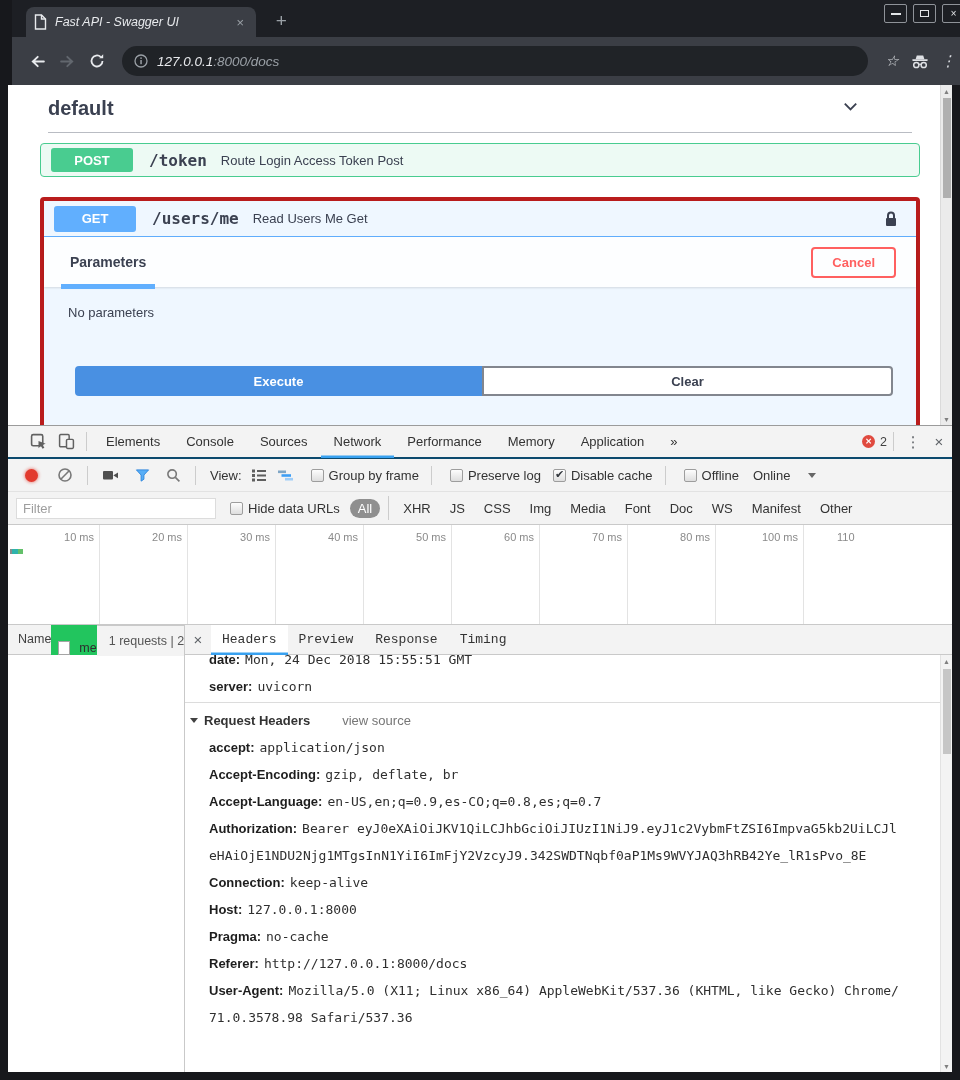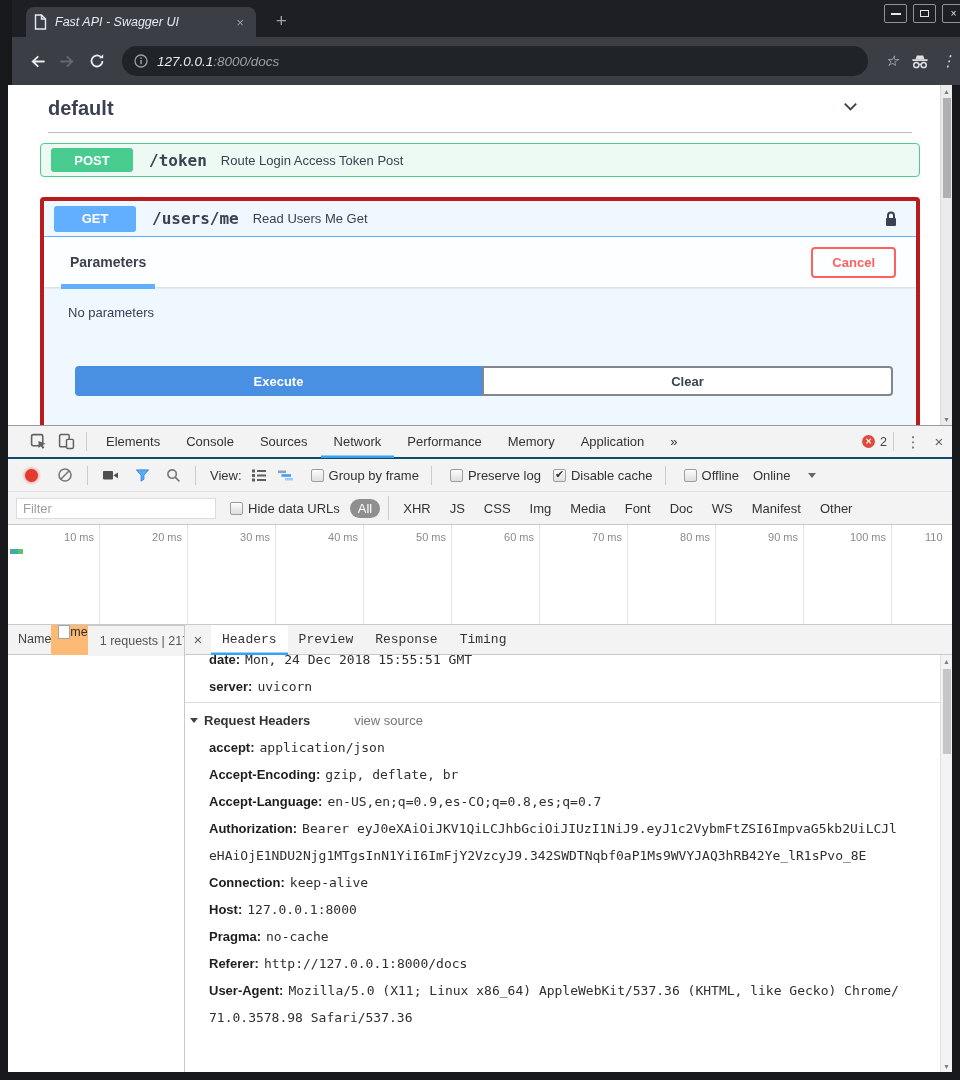--- a/index.html
+++ b/index.html
@@ -112,21 +112,21 @@
           text-align:right; padding:6px 5px 0 0; }
   .tick:first-child { width:92px; }
   .tick:last-of-type { text-align:left; padding-left:33px; border-right:none; }
   .wf-bar { position:absolute; left:2px; top:24px; width:13px; height:5px;
             background:linear-gradient(90deg,#8a8a8a 0 2px,#2fb3ac 2px 8px,#63c06a 8px 13px); }
 
   .dt-main { display:flex; height:447px; }
   .dt-names { width:177px; border-right:1px solid #c9c9c9; display:flex; flex-direction:row; background:#fff; }
   .names-head { height:30px; line-height:29px; background:#f3f3f3; border-bottom:1px solid #c9c9c9;
                 padding-left:10px; font-size:12.5px; color:#404040; }
-  .req-row { height:30px; background:#fdba74; display:flex; align-items:flex-start; padding-left:7px; }
+  .req-row { height:30px; background:#22c55e; display:flex; align-items:flex-end; padding-left:7px; gap:9px; }
   .file-ic { width:12px; height:14px; background:#fff; border:1px solid #a5a5a5; }
   .req-name { font-size:12.5px; color:#2e2e2e; }
   .names-fill { flex:1; }
   .names-foot { height:31px; line-height:30px; background:#f3f3f3; border-top:1px solid #c9c9c9;
                 padding-left:12px; font-size:12.5px; color:#555; white-space:nowrap; overflow:hidden; }
 
   .dt-details { flex:1; display:flex; flex-direction:column; overflow:hidden; position:relative; }
   .det-tabs { height:30px; background:#f3f3f3; border-bottom:1px solid #c9c9c9; display:flex; align-items:center; }
   .det-close { width:26px; text-align:center; font-size:15px; color:#5f6368; }
   .det-tab { padding:0 11px; height:30px; line-height:30px; color:#333;font-family:Liberation Mono, monospace; }
@@ -136,21 +136,21 @@
               font-family:"DejaVu Sans Mono", monospace; font-size:13px; color:#2f2f2f; }
   .hname { font-family:"Liberation Sans", sans-serif; font-weight:bold; color:#1e1e1e; font-size:13px; }
   .hname::after { content:":"; }
   .hval { margin-left:5px; }
   .resp-list { margin-top:-9px; }
   .sec-divider { border-top:1px solid #dcdcdc; margin:2px 0 4px; }
   .sec-title { line-height:27px; display:flex; align-items:center; padding-left:5px; }
   .tri-down { width:0; height:0; border-left:4px solid transparent; border-right:4px solid transparent;
               border-top:5px solid #424242; margin-right:6px; }
   .sec-name { font-weight:bold; font-size:13px; color:#333; }
-  .view-src { margin-left:44px; font-size:13px; color:#767676; }
+  .view-src { margin-left:32px; font-size:13px; color:#767676; }
   .det-scroll { position:absolute; right:0; top:0; bottom:0; width:12px; background:#f3f3f3; border-left:1px solid #e2e2e2; }
   .det-thumb { position:absolute; top:14px; left:2px; width:8px; height:85px; background:#c6c6c6; }
 </style>
 </head>
 <body>
 
 <div class="chrome-top">
   <div class="titlebar">
     <div class="browser-tab">
       <span style="display:flex;">
@@ -421,21 +421,20 @@
         <div class="tick">40 ms</div>
 
         <div class="tick">50 ms</div>
 
         <div class="tick">60 ms</div>
 
         <div class="tick">70 ms</div>
 
         <div class="tick">80 ms</div>
 
-        <div class="tick">90 ms</div>
 
         <div class="tick">100 ms</div>
 
         <div class="tick">110</div>
 
     </div>
     <div class="wf-bar"></div>
   </div>
 
   <div class="dt-main">

